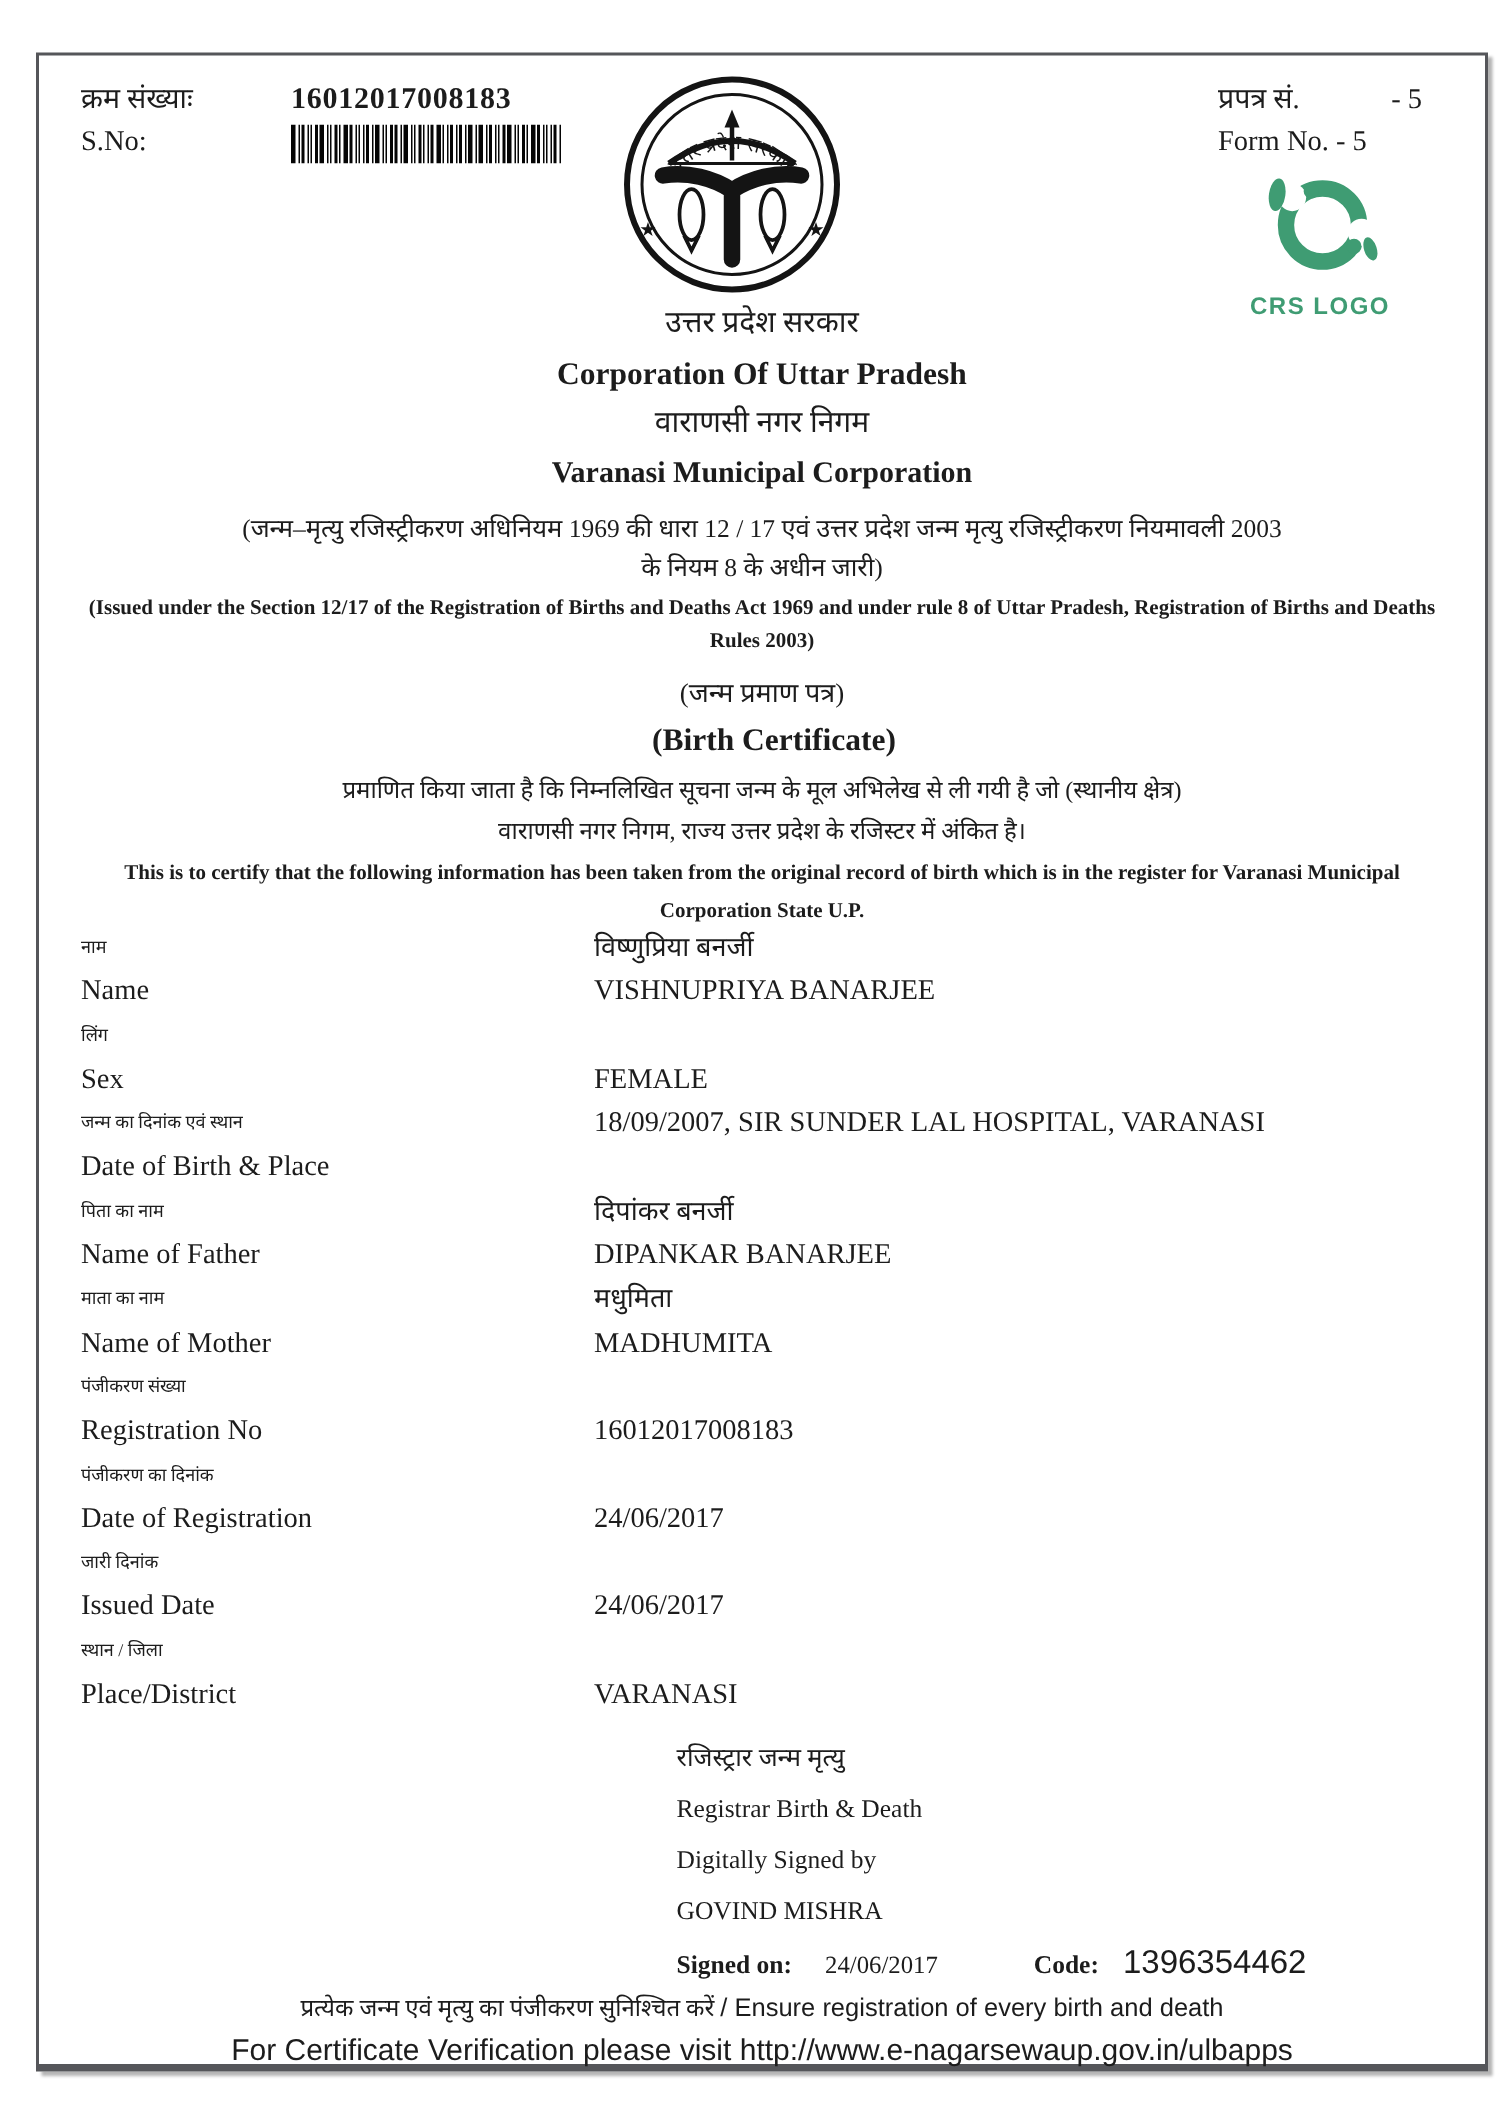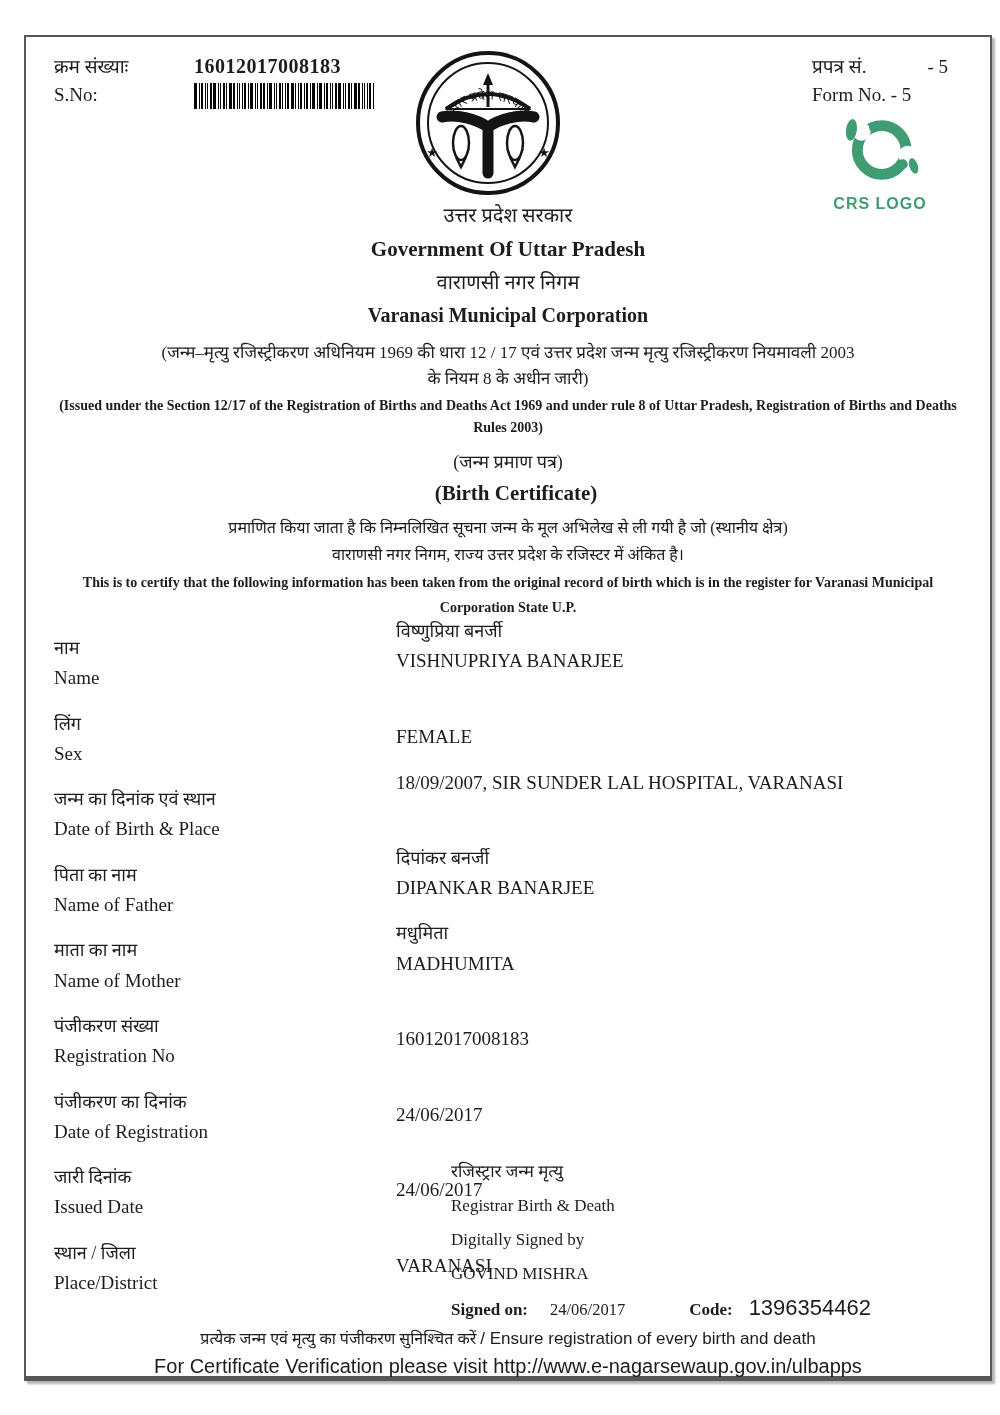--- a/index.html
+++ b/index.html
@@ -51,21 +51,21 @@
   .h-cert-hi       { font-size: 18px; line-height: 30px; margin-top: 8px; }
   .h-cert-en       { font-size: 21px; line-height: 33px; font-weight: bold; padding-left: 16px; }
   .h-certify-hi1   { font-size: 16px; line-height: 27px; margin-top: 4px; }
   .h-certify-hi2   { font-size: 16px; line-height: 27px; }
   .h-certify-en    { font-size: 14px; line-height: 25px; font-weight: bold; max-width: 912px; margin: 2px auto 0 auto; }
 
   
   .fields { left: 28px; top: 580px; width: 872px; }
   .field-row { display: grid; grid-template-columns: 342px 1fr; }
   .cell-line { height: 29.3px; line-height: 29.3px; white-space: nowrap; }
-  .label-hi { font-size: 18px; margin-top: 17px; }
+  .label-hi { font-size: 12px; }
   .label-en { font-size: 19px; }
   .value-hi { font-size: 18px; }
   .value-en { font-size: 19px; }
 
   
   .registrar { left: 425px; top: 1118px; font-size: 17px; }
   .registrar .r-line { height: 34px; line-height: 34px; }
   .signed-row { display: flex; align-items: baseline; height: 34px; line-height: 34px; }
   .signed-on-label { font-weight: bold; }
   .signed-on-value { margin-left: 22px; font-size: 16.5px; }
@@ -195,21 +195,21 @@
       <circle cx="-7" cy="-27" r="6" fill="#3f9c73"></circle>
       <circle cx="27" cy="17" r="6" fill="#3f9c73"></circle>
       <ellipse cx="-34" cy="-24" rx="6.5" ry="13" fill="#3f9c73" transform="rotate(8 -34 -24)"></ellipse>
       <ellipse cx="40" cy="19" rx="5" ry="9.5" fill="#3f9c73" transform="rotate(-18 40 19)"></ellipse>
     </svg>
     <div class="crs-caption crs-green">CRS LOGO</div>
   </div>
 
   <div class="abs header-stack">
     <div class="h-govt-hi hi">उत्तर प्रदेश सरकार</div>
-    <div class="h-govt-en serif">Government  Of Uttar Pradesh</div>
+    <div class="h-govt-en serif">Corporation  Of Uttar Pradesh</div>
     <div class="h-muni-hi hi">वाराणसी नगर निगम</div>
     <div class="h-muni-en serif">Varanasi Municipal Corporation</div>
     <div class="h-act-hi1 hi">(जन्म–मृत्यु रजिस्ट्रीकरण अधिनियम 1969 की धारा 12 / 17 एवं उत्तर प्रदेश जन्म मृत्यु रजिस्ट्रीकरण नियमावली 2003</div>
     <div class="h-act-hi2 hi">के नियम 8 के अधीन जारी)</div>
     <div class="h-act-en serif">(Issued under the Section 12/17 of the Registration of Births and Deaths Act 1969 and under rule 8 of Uttar Pradesh, Registration of Births and Deaths Rules 2003)</div>
     <div class="h-cert-hi hi">(जन्म प्रमाण पत्र)</div>
     <div class="h-cert-en serif">(Birth Certificate)</div>
     <div class="h-certify-hi1 hi">प्रमाणित किया जाता है कि निम्नलिखित सूचना जन्म के मूल अभिलेख से ली गयी है जो (स्थानीय क्षेत्र)</div>
     <div class="h-certify-hi2 hi">वाराणसी नगर निगम, राज्य उत्तर प्रदेश के रजिस्टर में अंकित है।</div>
     <div class="h-certify-en serif">This is to certify that the following information has been taken from the original record of birth which is in the register for Varanasi Municipal Corporation State U.P.</div>

